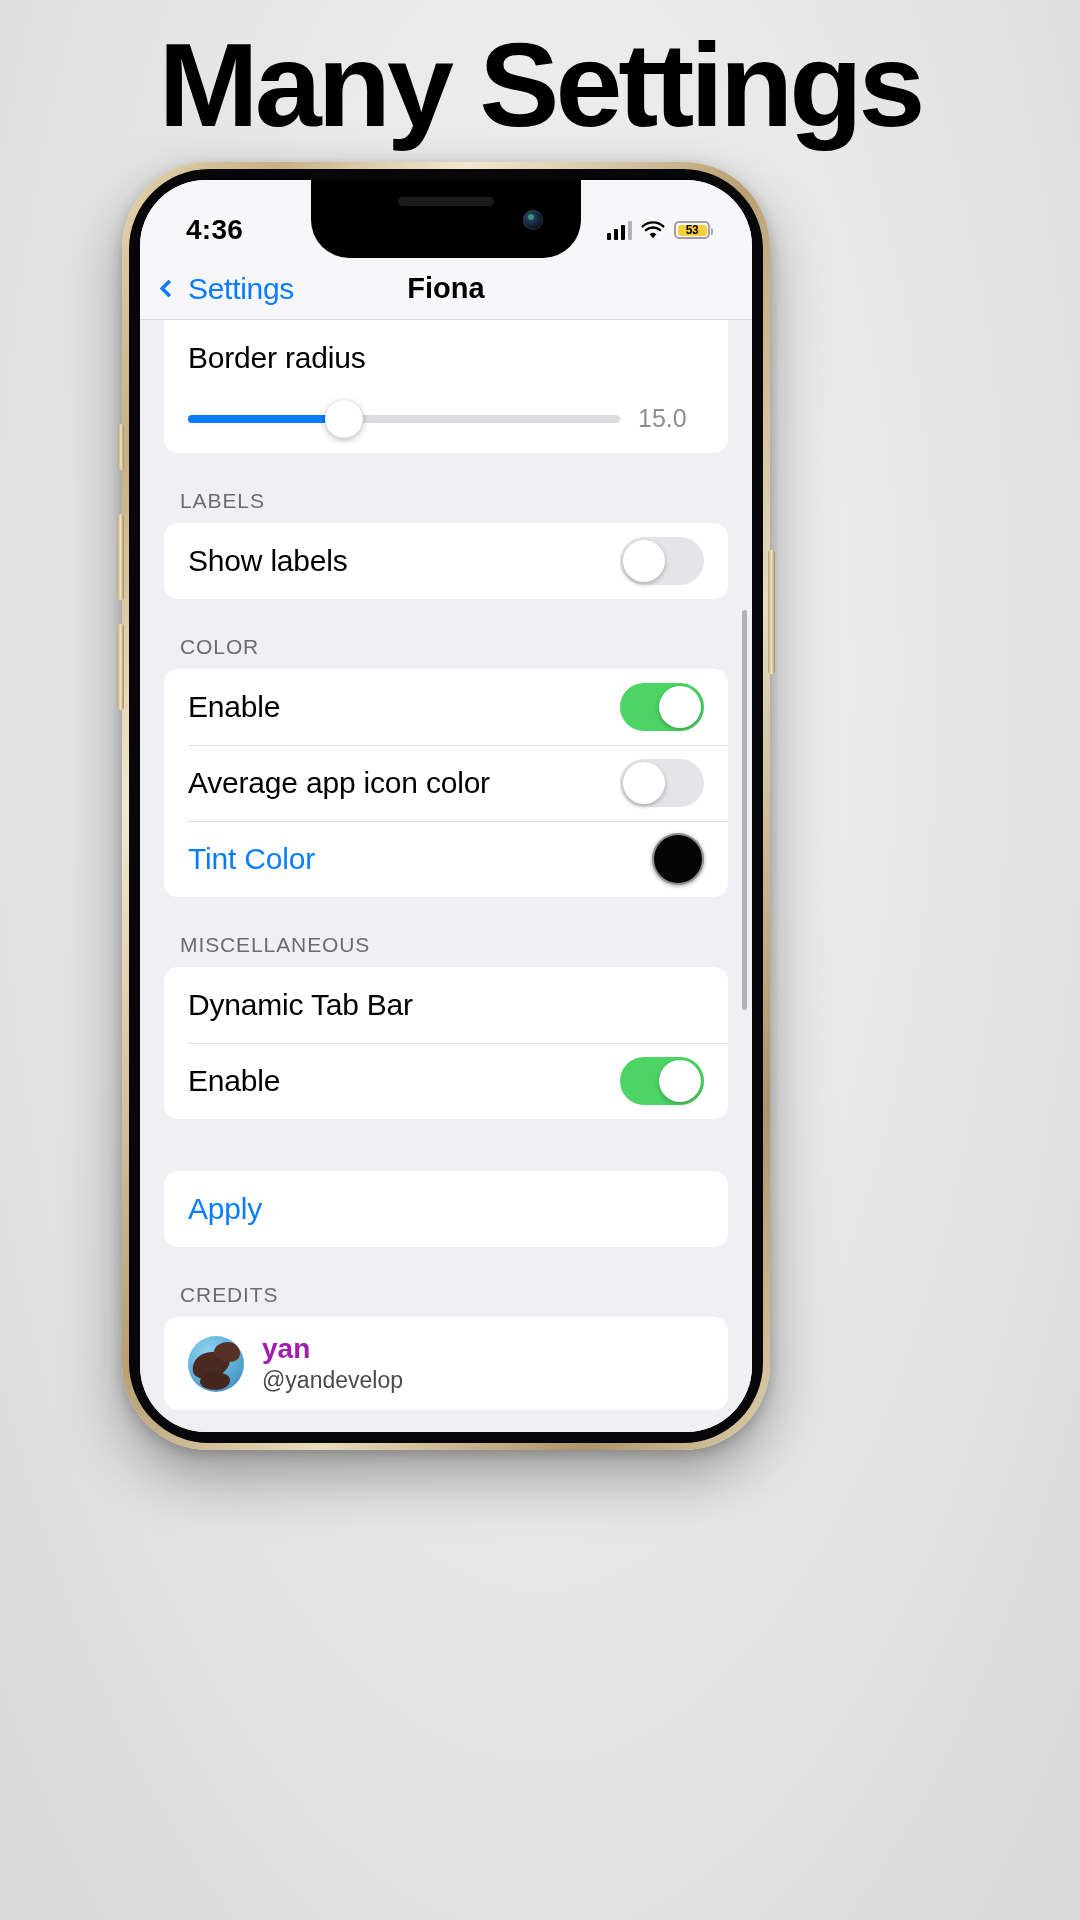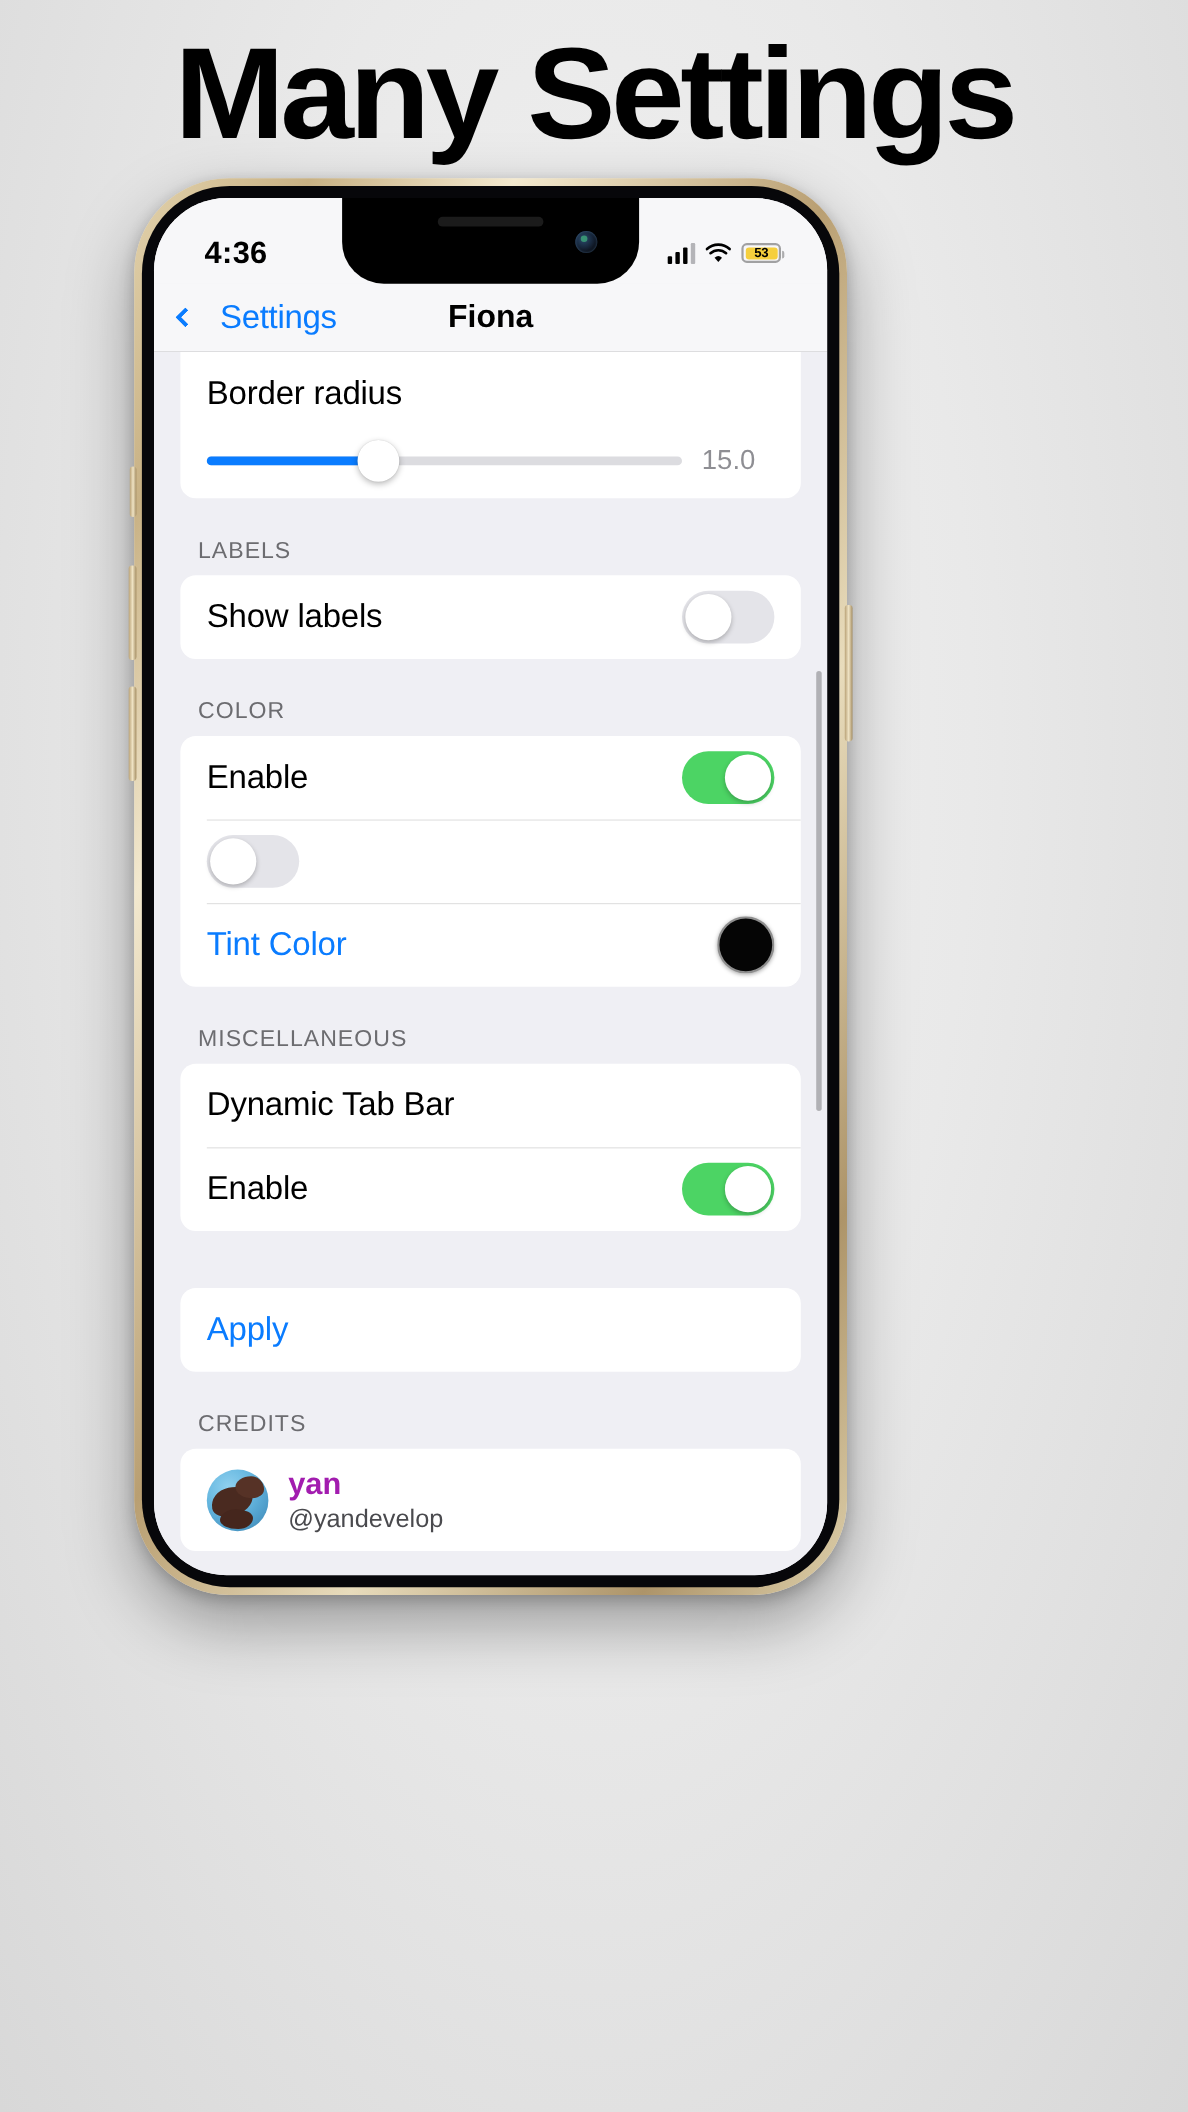--- a/index.html
+++ b/index.html
@@ -119,21 +119,21 @@
   
   .navbar {
     position: absolute; top: 78px; left: 0; right: 0; height: 62px;
     background: #f7f7f9;
     display: flex; align-items: center;
     padding: 0 22px;
     z-index: 25;
     border-bottom: 1px solid rgba(0,0,0,.10);
   }
   .nav-back {
-    display: flex; align-items: center; gap: 20px;
+    display: flex; align-items: center; gap: 8px;
     color: #0a7cff; font-size: 30px; letter-spacing: -.3px;
   }
   .chev {
     display: inline-block; width: 13px; height: 13px;
     border-left: 4px solid #0a7cff; border-bottom: 4px solid #0a7cff;
     transform: rotate(45deg); margin-right: 5px; border-radius: 1px;
   }
   .nav-title {
     position: absolute; left: 0; right: 0; text-align: center;
     font-size: 29px; font-weight: bold; color: #000; pointer-events: none;
@@ -305,20 +305,21 @@
 
       <div class="sec-header">COLOR</div>
       <div class="group">
         <div class="row">
           <span class="row-label">Enable</span>
           <span class="toggle on">
               <span class="knob"></span>
             </span>
         </div>
         <div class="row">
+          <span class="row-label">Average app icon color</span>
           <span class="toggle">
               <span class="knob"></span>
             </span>
         </div>
         <div class="row">
           <span class="row-label blue">Tint Color</span>
           <span class="swatch"></span>
         </div>
       </div>
 

